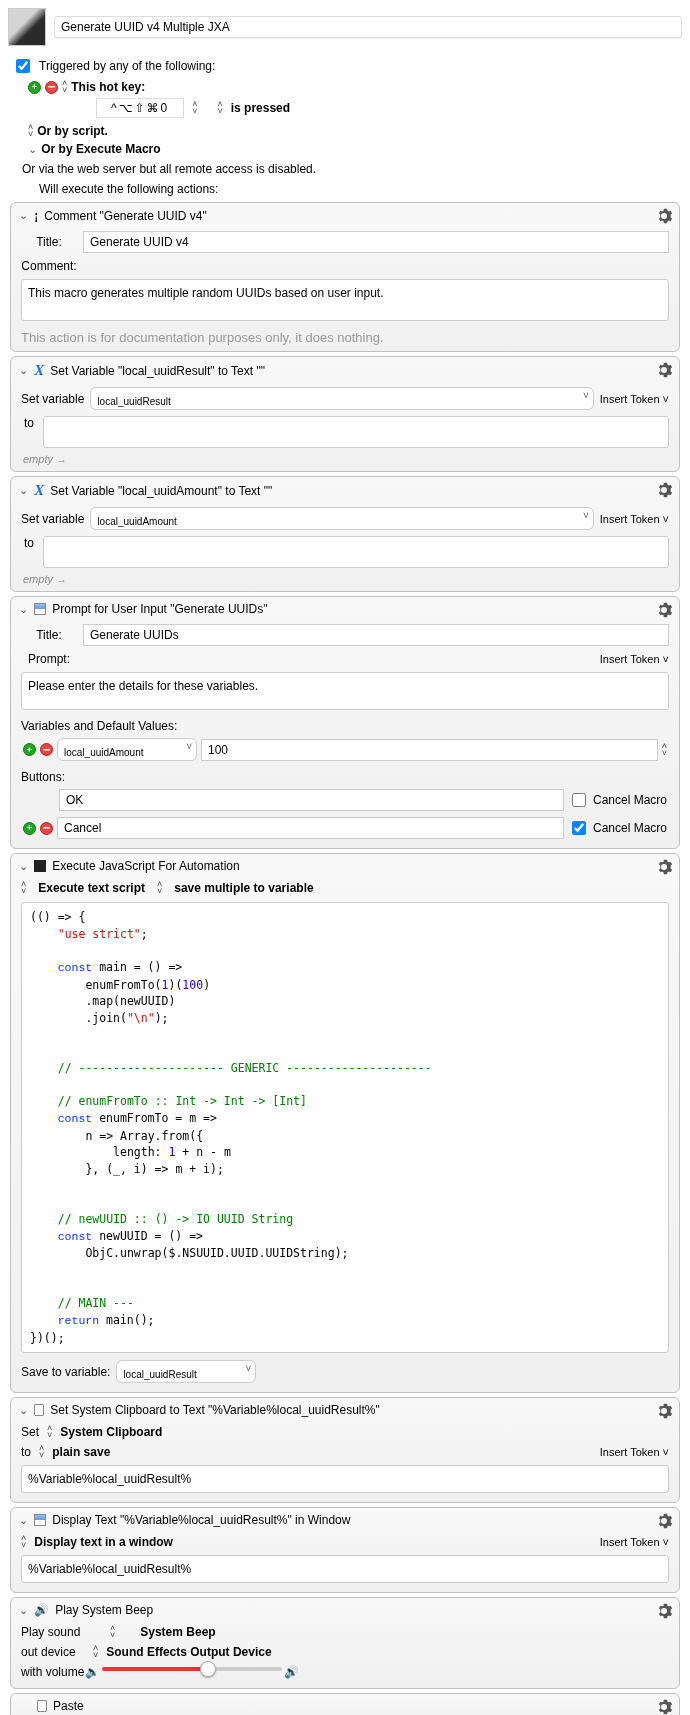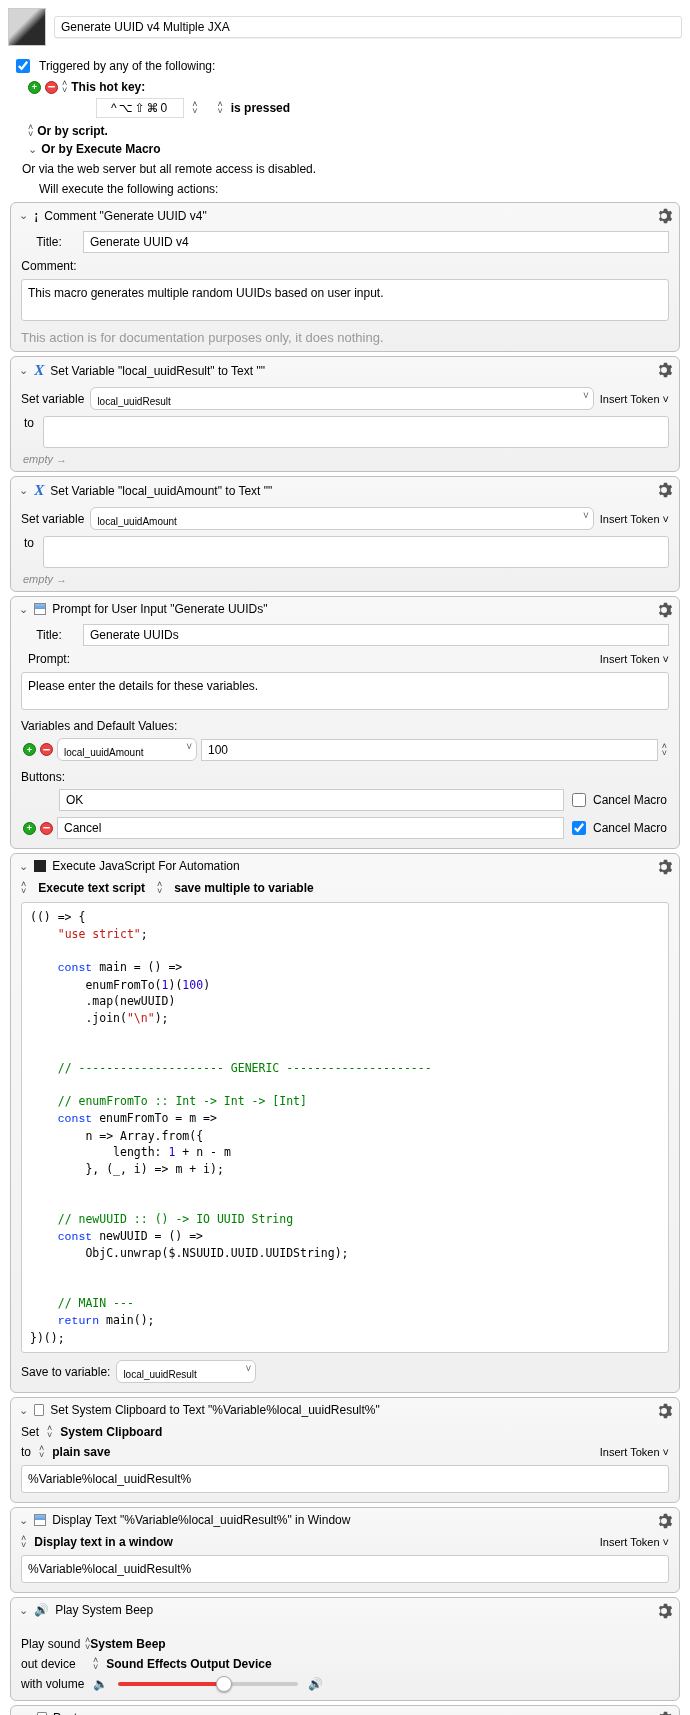--- a/index.html
+++ b/index.html
@@ -87,21 +87,21 @@
     padding:6px 8px;font-family:Menlo,Consolas,monospace;font-size:11.5px;
     white-space:pre;line-height:1.45;border-radius:3px;overflow:auto;
   }
   .kw{color:#0433ff;font-family:Liberation Mono, monospace;} .str{color:#c41a16;} .num{color:#1c00cf;} .com{color:#008000;}
   .icon-x{color:#2a6fd4;font-style:italic;font-family:"Times New Roman",serif;font-size:15px;font-weight:bold;}
   .icon-info{font-family:"Times New Roman",serif;font-weight:bold;}
   .icon-dlg{width:12px;height:12px;border:1px solid #888;background:linear-gradient(#8fbff5,#6aa0de 45%,#fff 46%);display:inline-block;}
   .icon-term{width:12px;height:12px;background:#222;display:inline-block;}
   .icon-clip{width:10px;height:12px;border:1px solid #888;border-radius:1px;background:#fff;position:relative;display:inline-block;}
   .icon-vol{color:#2a6fd4;}
-  .slider-wrap{display:flex;align-items:center;gap:8px;padding:3px 10px;}
+  .slider-wrap{display:flex;gap:0;padding:3px 10px;}
   .slider{
     -webkit-appearance:none;height:4px;background:linear-gradient(90deg,#e33 0 60%,#ccc 60% 100%);
     width:180px;border-radius:2px;
   }
   .slider::-webkit-slider-thumb{-webkit-appearance:none;width:16px;height:16px;border-radius:50%;background:#fff;border:1px solid #aaa;box-shadow:0 1px 2px rgba(0,0,0,.3);}
   .footer-new{display:flex;align-items:center;gap:4px;padding:6px 12px;color:#888;}
 </style>
 </head>
 <body>
 
@@ -337,21 +337,21 @@
 
 <div class="action-panel">
   <svg class="gear" viewBox="0 0 24 24" fill="#555">
       <path d="M12 8a4 4 0 100 8 4 4 0 000-8zm9 4c0 .7-.1 1.3-.2 2l2 1.6-2 3.4-2.4-.9a8 8 0 01-1.8 1l-.4 2.6H11.8l-.4-2.6a8 8 0 01-1.8-1l-2.4.9-2-3.4 2-1.6C7.1 13.3 7 12.7 7 12s.1-1.3.2-2l-2-1.6 2-3.4 2.4.9a8 8 0 011.8-1l.4-2.6h4.4l.4 2.6a8 8 0 011.8 1l2.4-.9 2 3.4-2 1.6c.1.7.2 1.3.2 2z"></path>
     </svg>
   <div class="action-header">
     <span class="chev">⌄</span>
     <span class="icon-vol">🔊</span>
     <span>Play System Beep</span>
   </div>
-  <div class="field-row" style="gap:0;margin-top:12px;">
+  <div class="field-row" style="gap:25px;">
     <span style="min-width:64px;">Play sound</span>
     <span class="stepper">˄<br>˅</span>
     <b>System Beep</b>
   </div>
   <div class="field-row" style="gap:8px;">
     <span style="min-width:64px;">out device</span>
     <span class="stepper">˄<br>˅</span>
     <b>Sound Effects Output Device</b>
   </div>
   <div class="slider-wrap">

